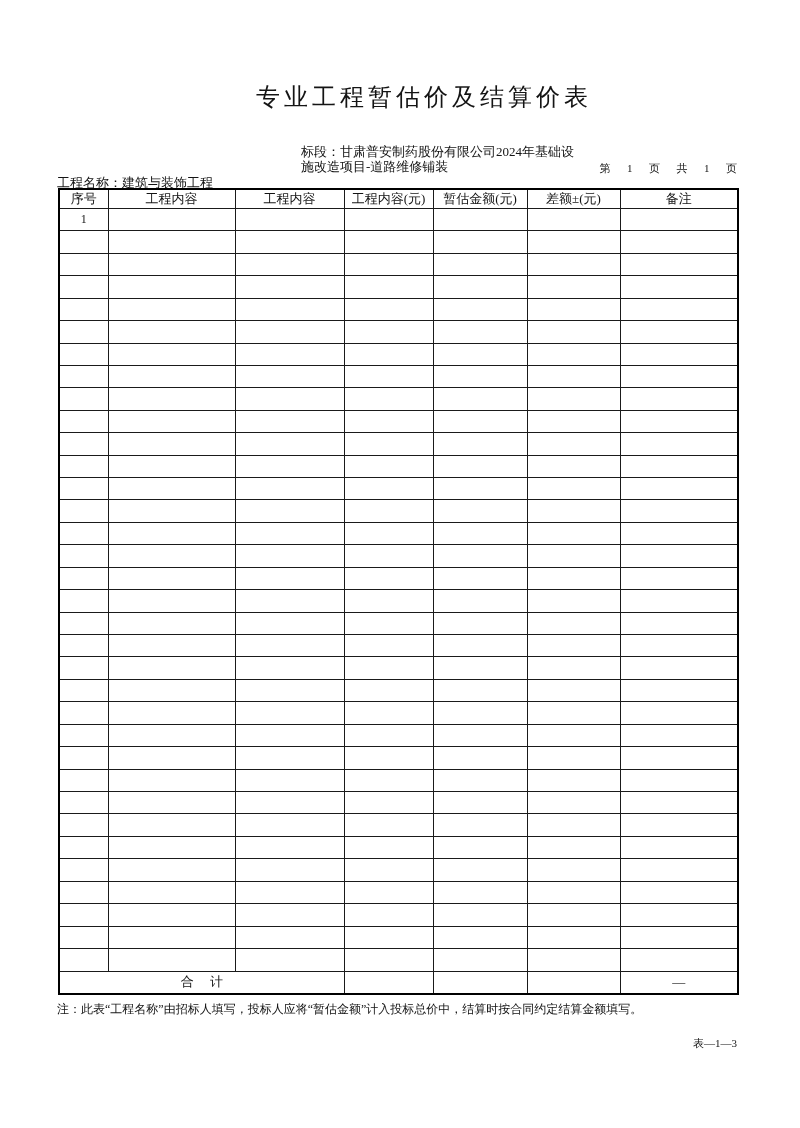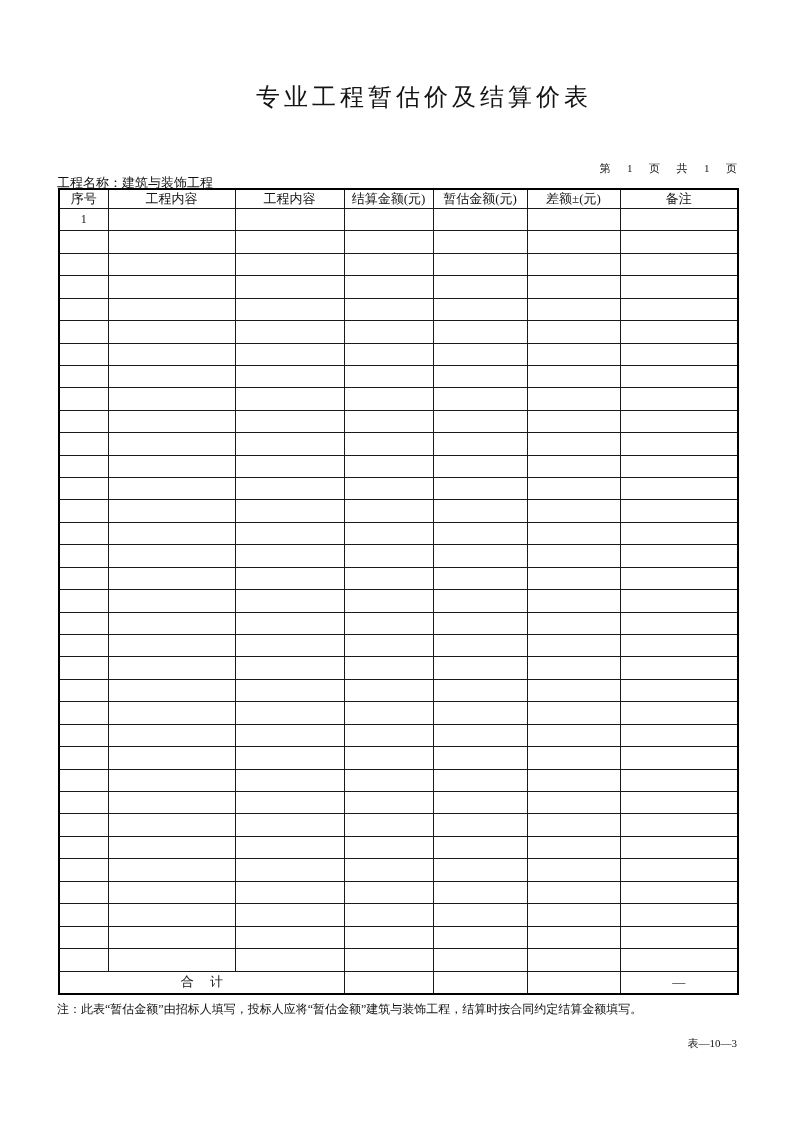--- a/index.html
+++ b/index.html
@@ -94,39 +94,40 @@
 </style>
 </head>
 <body>
 
 <div class="page">
 
   <div class="title">专业工程暂估价及结算价表</div>
 
   <div class="hdr-project"><span>工程名称：</span><span>建筑与装饰工程</span></div>
 
+  <div class="hdr-section"><span>标段：</span><span>甘肃普安制药股份有限公司2024年基础设施改造项目-道路维修铺装</span></div>
 
   <div class="hdr-pageinfo">第      1      页      共      1      页</div>
 
   <table class="etable">
     <colgroup>
       <col style="width:49px">
       <col style="width:127px">
       <col style="width:109px">
       <col style="width:89px">
       <col style="width:94px">
       <col style="width:93px">
       <col style="width:118px">
     </colgroup>
     <thead>
       <tr>
         <th>序号</th>
         <th>工程内容</th>
         <th>工程内容</th>
-        <th>结算金额(元)</th>
+        <th>工程内容(元)</th>
         <th>暂估金额(元)</th>
         <th>差额±(元)</th>
         <th>备注</th>
       </tr>
     </thead>
     <tbody>
         <tr>
           <td>1</td>
           <td></td>
           <td></td>
@@ -437,17 +438,17 @@
       <tr>
         <td colspan="3" class="total-label">合     计</td>
         <td></td>
         <td></td>
         <td></td>
         <td>—</td>
       </tr>
     </tfoot>
   </table>
 
-  <div class="note">注：此表“暂估金额”由招标人填写，投标人应将“暂估金额”建筑与装饰工程，结算时按合同约定结算金额填写。</div>
-
-  <div class="footer-code">表—10—3</div>
+  <div class="note">注：此表“工程名称”由招标人填写，投标人应将“暂估金额”计入投标总价中，结算时按合同约定结算金额填写。</div>
+
+  <div class="footer-code">表—1—3</div>
 
 </div>
 
 </body></html>

